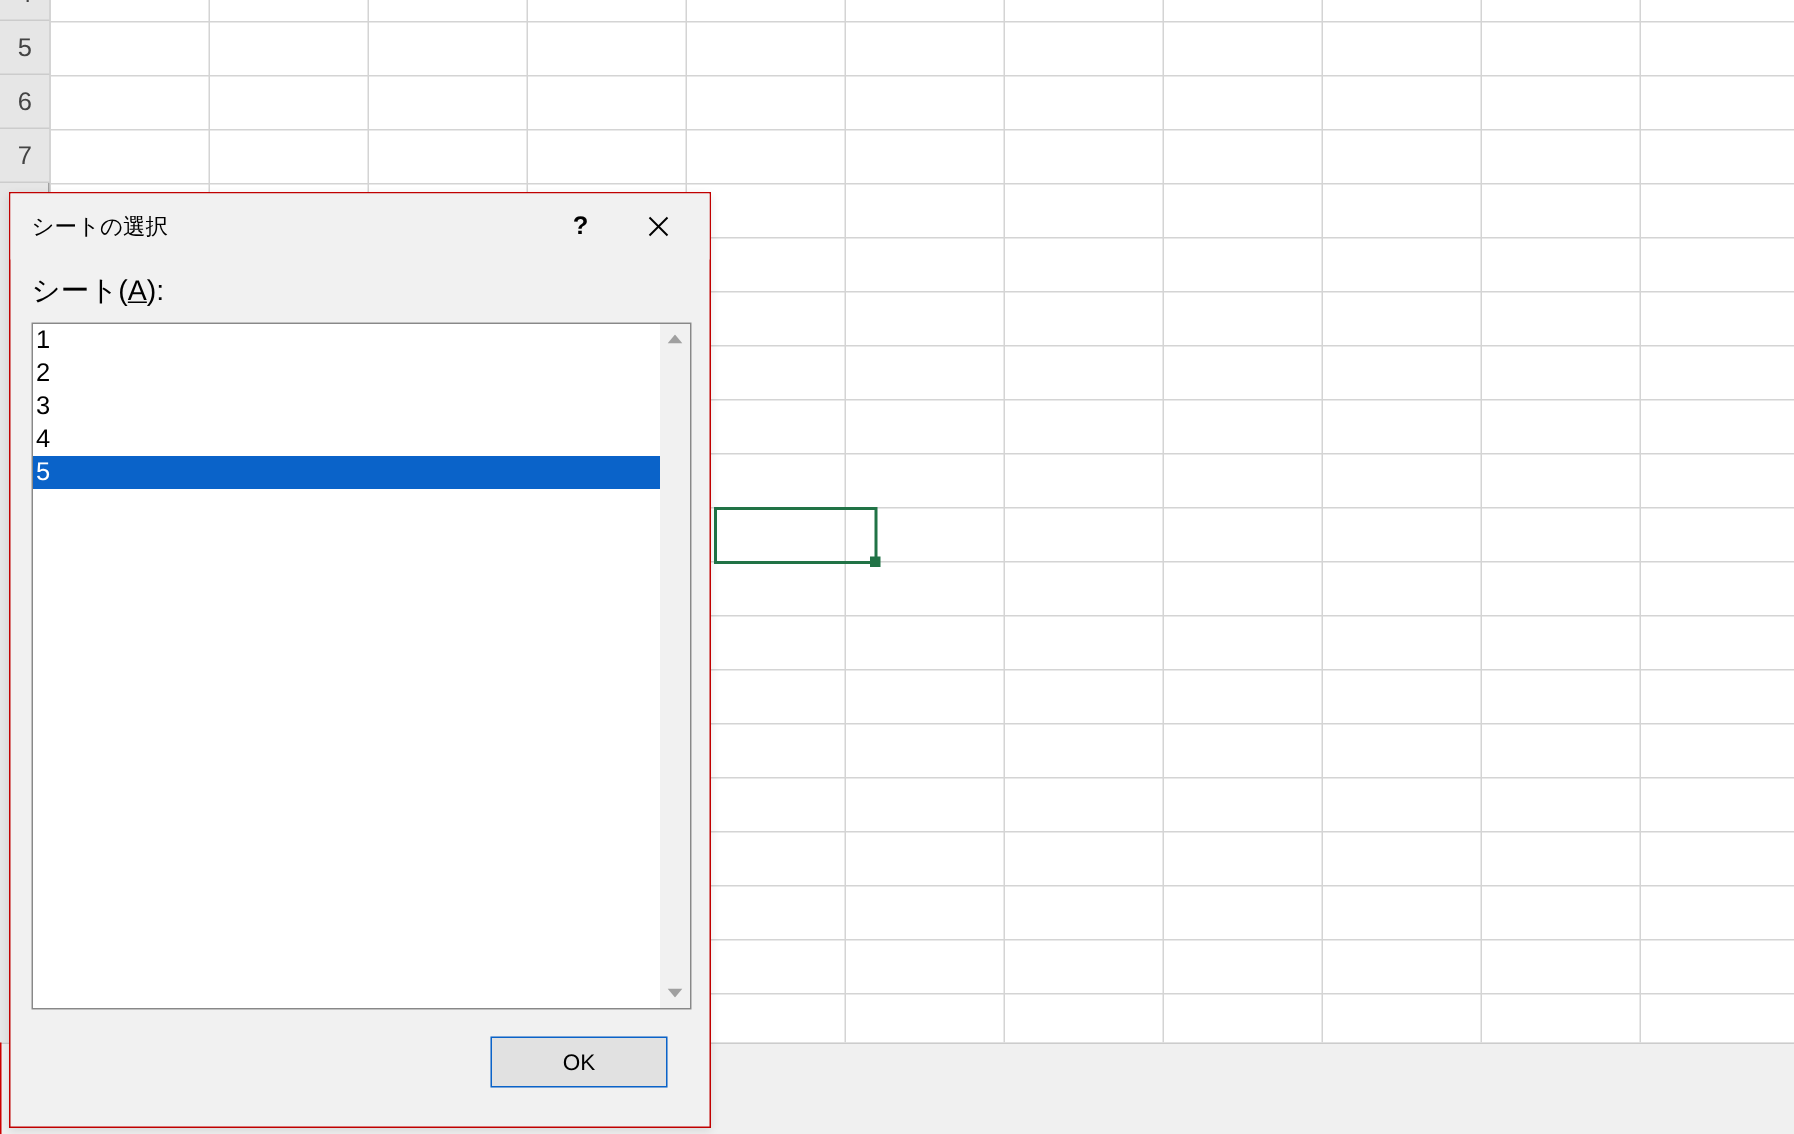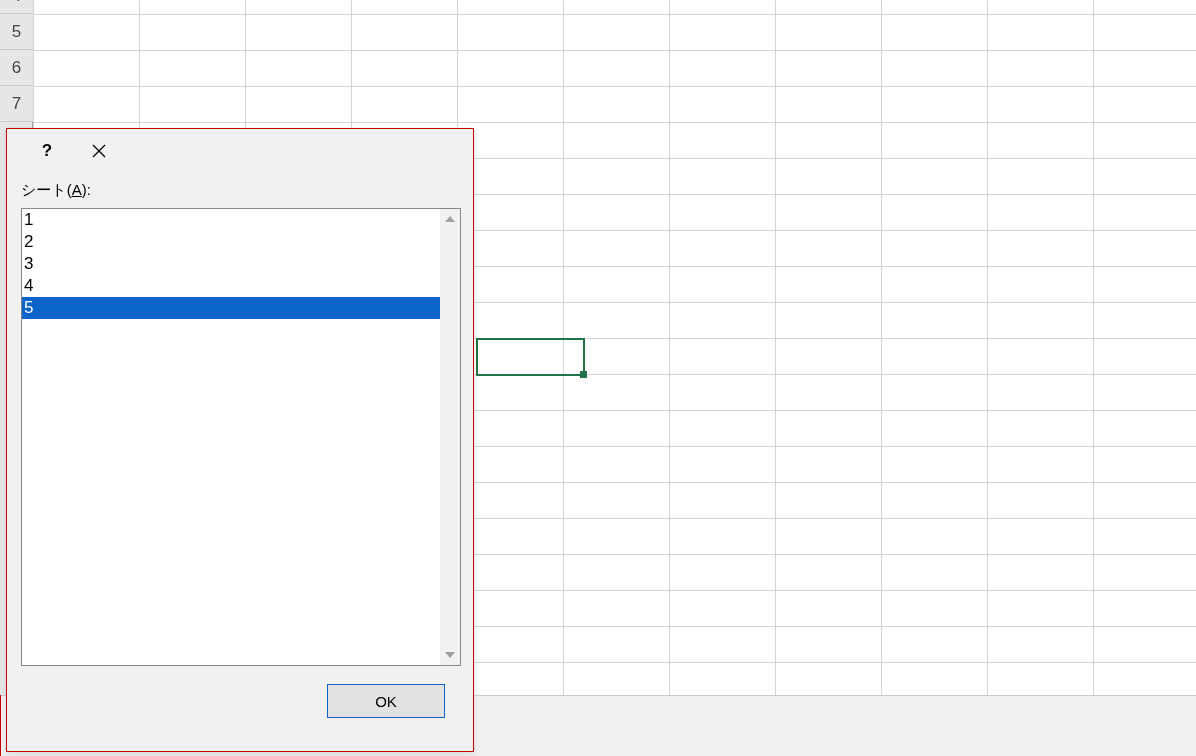--- a/index.html
+++ b/index.html
@@ -135,21 +135,21 @@
       cursor: default;
       color: #000;
     }
     .help-btn { font-weight: bold; font-size: 17px;}
     .close-btn { font-size: 18px; }
 
     .dialog-body {
       padding: 8px 14px 0 14px;
     }
     .list-label {
-      font-size: 15px;
+      font-size: 19px;
       color: #000;
       margin-bottom: 8px;
     }
     .list-label .accel { text-decoration: underline; }
 
     .listbox-frame {
       border: 1px solid #888;
       background: #fff;
       width: 440px;
       height: 458px;
@@ -257,20 +257,21 @@
     </div>
   <div class="selected-cell" id="selected-cell" style="left: 476px; top: 338px; width: 109px; height: 38px;">
     <div class="selected-cell-handle"></div>
   </div>
   <div class="bottom-bar"></div>
   <div class="left-edge-red"></div>
 </div>
 
 <div class="dialog">
   <div class="dialog-titlebar">
+    <div class="dialog-title">シートの選択</div>
     <div class="titlebar-btn help-btn">?</div>
     <div class="titlebar-btn close-btn">
       <svg width="14" height="14" viewBox="0 0 14 14">
         <line x1="1" y1="1" x2="13" y2="13" stroke="#000" stroke-width="1.3"></line>
         <line x1="13" y1="1" x2="1" y2="13" stroke="#000" stroke-width="1.3"></line>
       </svg>
     </div>
   </div>
   <div class="dialog-body">
     <div class="list-label">

